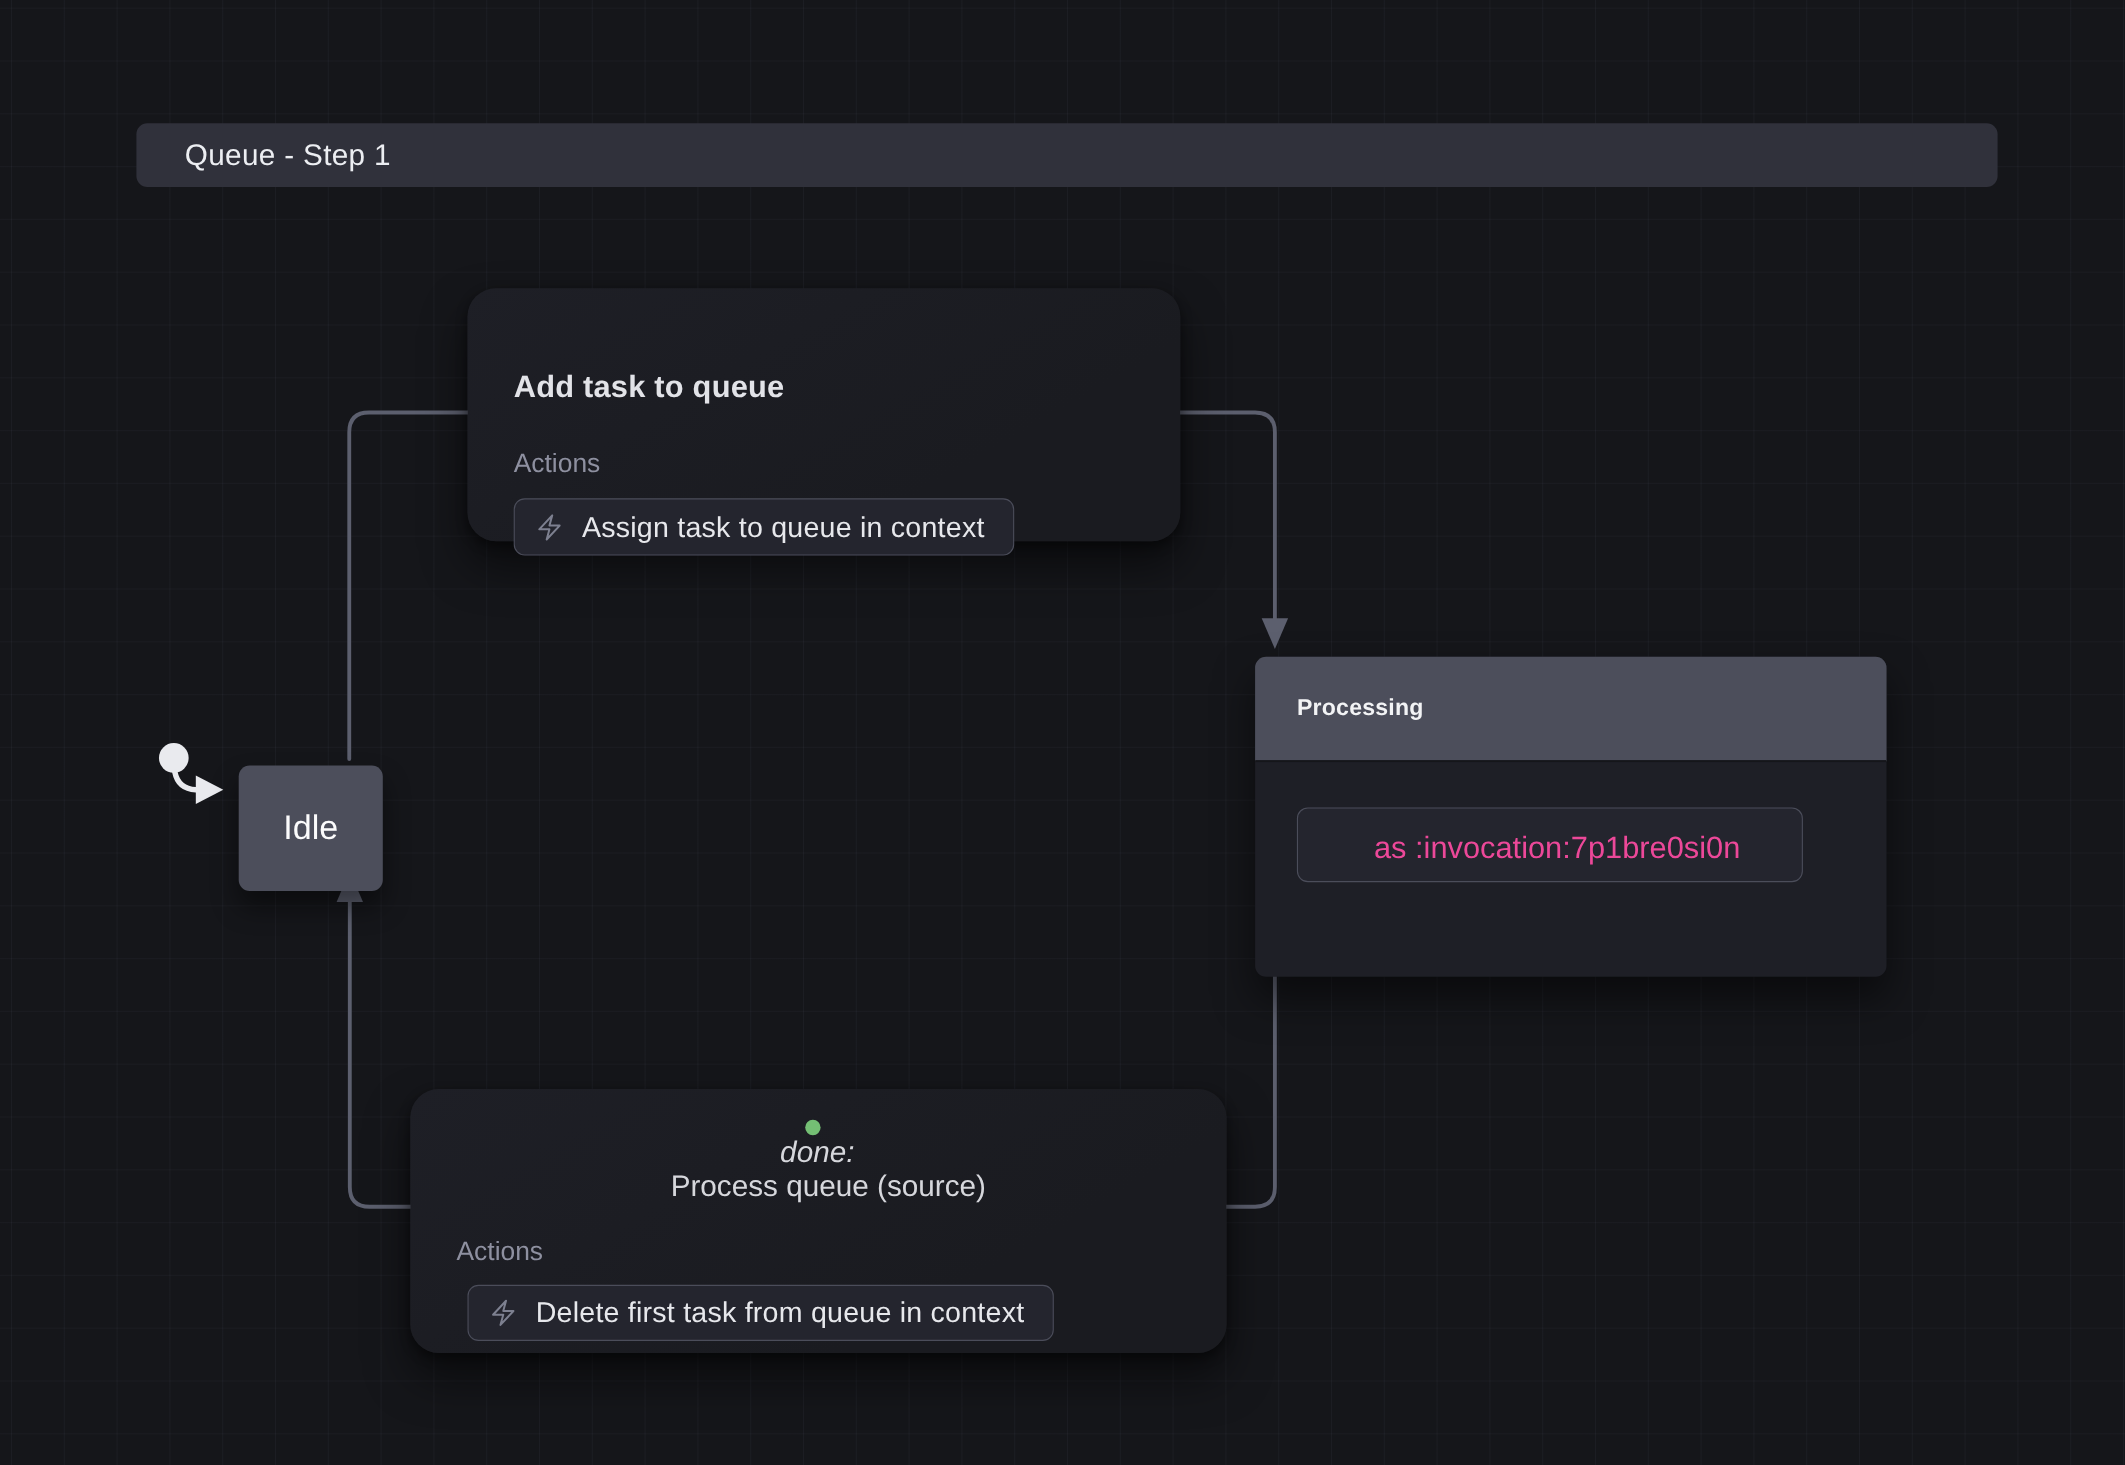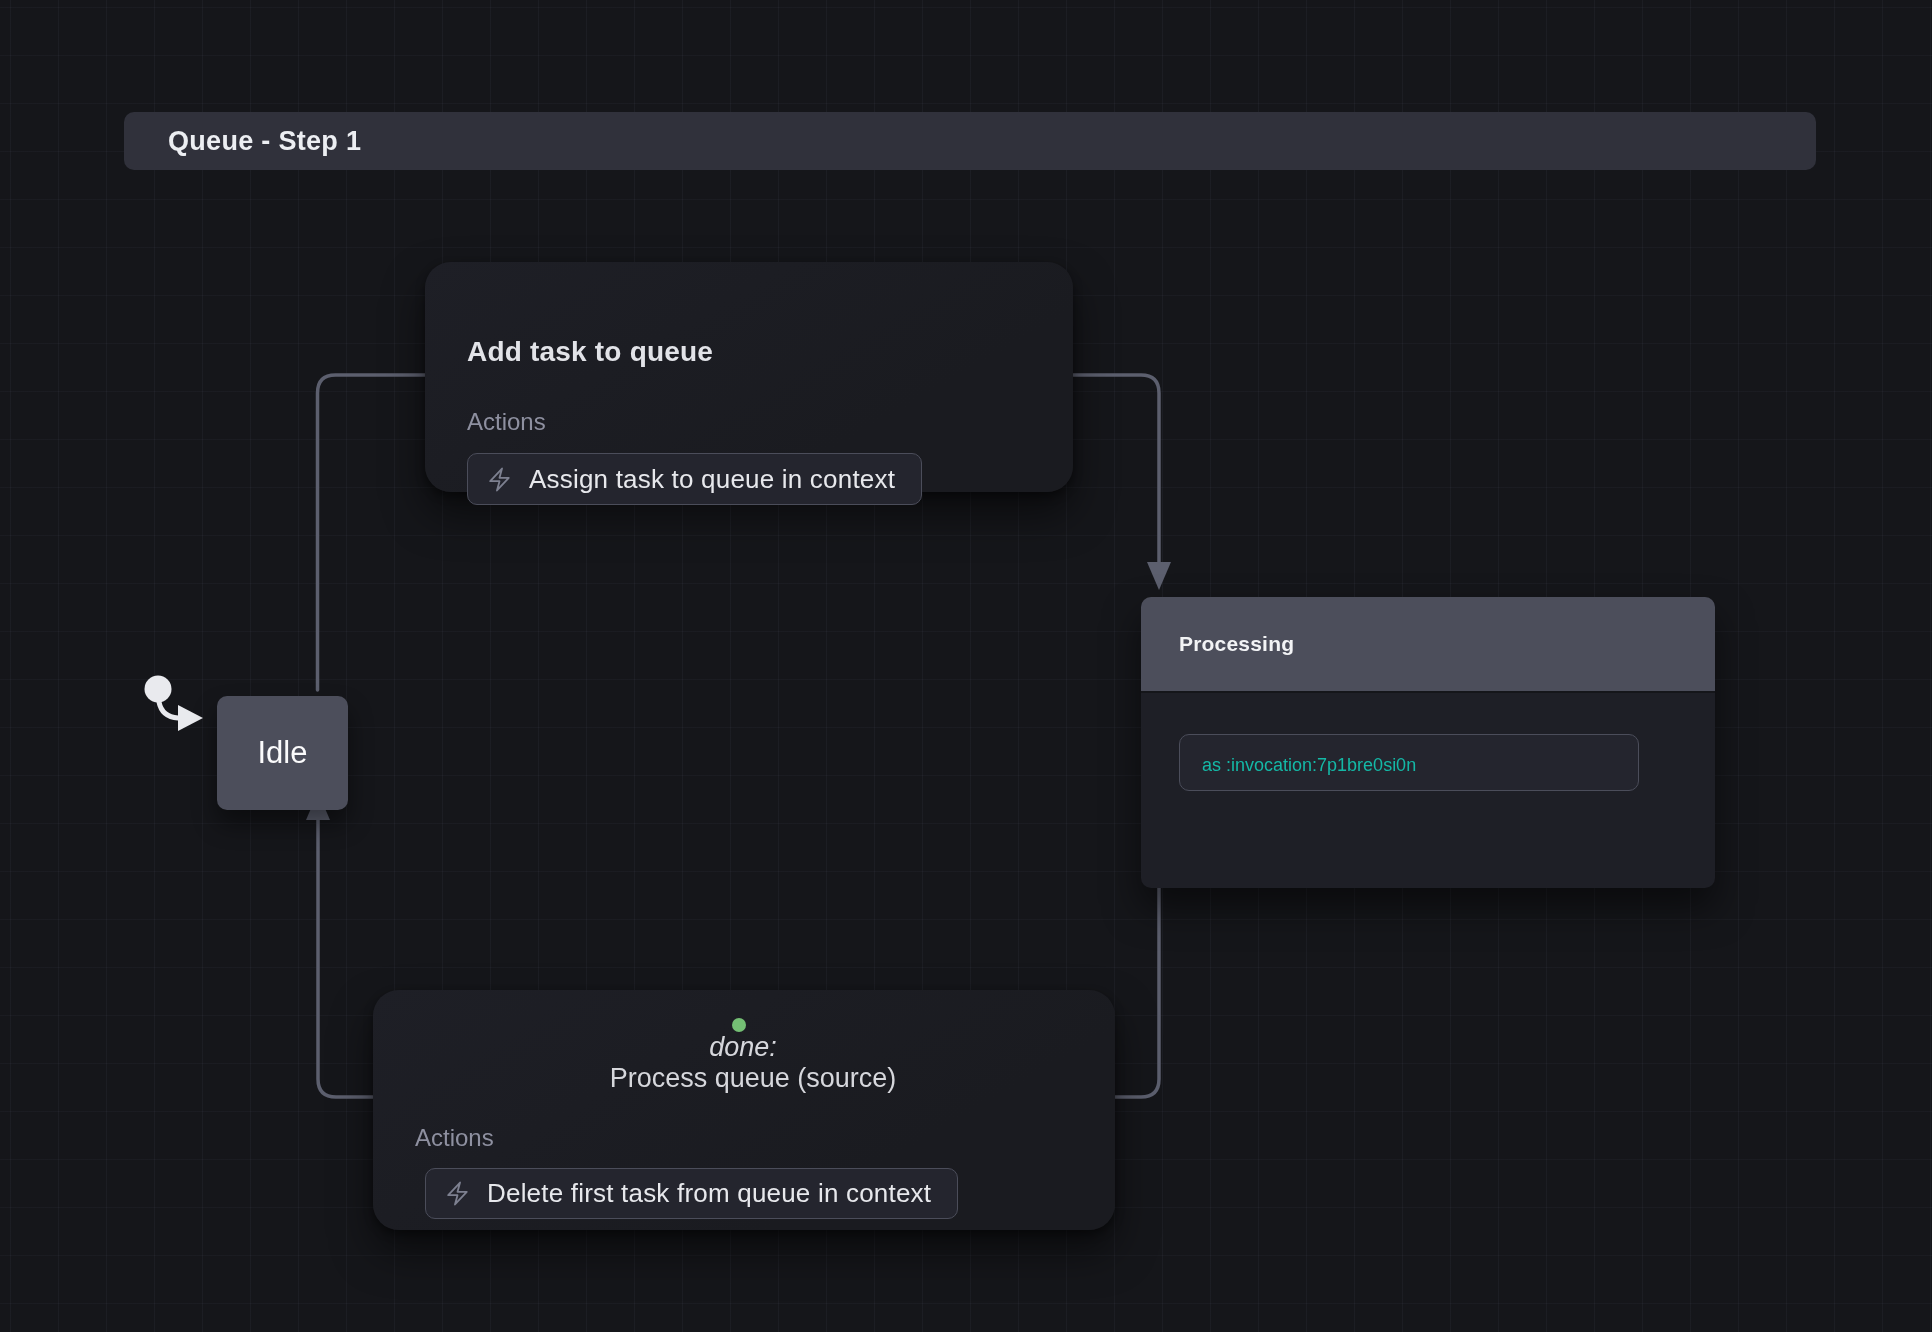--- a/index.html
+++ b/index.html
@@ -24,21 +24,21 @@
   .edge-arrow{fill:var(--edge-color,#5c5f6e);}
   .initial-dot{fill:var(--initial-color,#e9eaee);}
   .initial-curve{fill:none;stroke:var(--initial-color,#e9eaee);stroke-width:5;stroke-linecap:round;}
   .initial-arrow{fill:var(--initial-color,#e9eaee);}
   
   .banner{
     position:absolute;left:124px;top:112px;width:1692px;height:58px;z-index:2;
     background:var(--banner-bg,#30313b);border-radius:10px;
     display:flex;align-items:center;padding-left:44px;box-sizing:border-box;
   }
-  .banner span{font-size:27px;font-weight:700;color:#eceef2;letter-spacing:.3px;}
+  .banner span{font-size:27px;font-weight:400;color:#eceef2;letter-spacing:.3px;}
   
   .event-card{
     position:absolute;z-index:2;box-sizing:border-box;
     background:linear-gradient(150deg,#1e1f26 0%,#1a1b20 70%);
     border-radius:26px;
     box-shadow:0 22px 40px rgba(0,0,0,.5), 0 4px 10px rgba(0,0,0,.4);
   }
   .card-add{left:425px;top:262px;width:648px;height:230px;padding:34px 40px 0 42px;}
   .card-done{left:373px;top:990px;width:742px;height:240px;padding:26px 40px 0 38px;}
   .card-title{font-size:28px;font-weight:700;color:#e2e3e8;letter-spacing:.2px;margin-top:40px;}
@@ -86,21 +86,21 @@
   .state-body{padding:26px 38px 0 38px;box-sizing:border-box;}
   .invoke-box{
     margin-top:15px;width:460px;box-sizing:border-box;
     background:var(--button-bg,#252631);
     border:1.5px solid var(--button-border,#4b4d5a);
     border-radius:10px;padding:12px 20px 14px 22px;cursor:pointer;
   }
   .invoke-row1{display:flex;align-items:center;}
   .invoke-row1 .icon{display:flex;align-items:center;color:#82859a;margin-right:17px;}
   .invoke-name{font-size:26px;color:#e7e8ec;}
-  .invoke-as{font-size:18px;color:#14b8a6;margin-top:8px;}
+  .invoke-as{font-size:28px;color:#ec4899;margin-left:47px;margin-top:8px;}
 </style>
 </head>
 <body>
 
 <div class="canvas">
 
   <svg class="edges" width="1932" height="1332" viewBox="0 0 1932 1332">
 
     <g>
       <path class="edge-path" d="M 317.5 690 L 317.5 393 Q 317.5 375 335.5 375 L 1141 375 Q 1159 375 1159 393 L 1159 564"></path>

